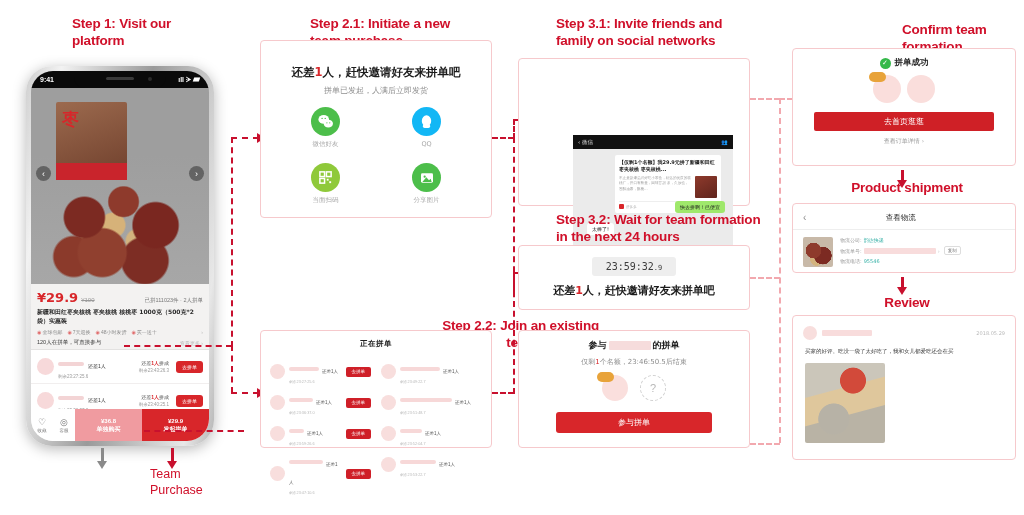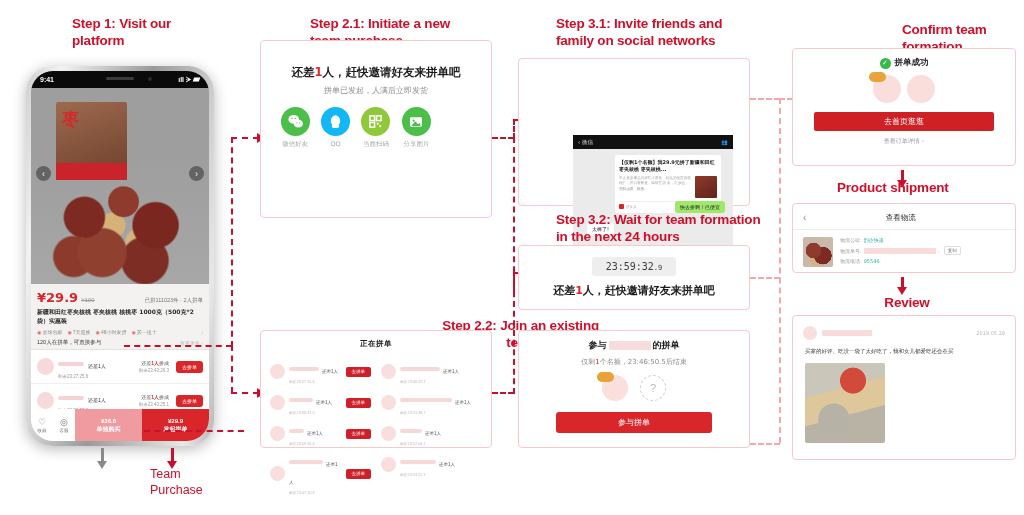--- a/index.html
+++ b/index.html
@@ -185,21 +185,21 @@
   }
   .bb-solo { background: #f09ba0; }
   .bb-team { background: #d8262a; }
 
   
   .share-title { text-align: center; font-size: 11.5px; font-weight: bold; color: #1c1c1c;
     font-family: "DejaVu Sans", sans-serif; }
   .share-title em { color: #d8262a; font-style: normal; }
   .share-sub { text-align: center; font-size: 8px; color: #8f8f8f; margin-top: 5px;
     font-family: "DejaVu Sans", sans-serif; }
-  .icon-grid { display: grid; grid-template-columns: repeat(5,1fr); row-gap: 2px; margin-top: 11px; padding: 0 14px;}
+  .icon-grid { display: grid; grid-template-columns: repeat(2,1fr); row-gap: 14px; margin-top: 11px; padding: 0 14px;}
   .ic-cell { display: flex; flex-direction: column; align-items: center; gap: 4px; }
   .ic-circle {
     width: 29px; height: 29px; border-radius: 50%;
     display: flex; align-items: center; justify-content: center;
     color: #fff; font-size: 15px;
   }
   .ic-label { font-size: 6.5px; color: #a8a8a8; font-family: "DejaVu Sans", sans-serif; }
 
   
   .chat {
@@ -649,21 +649,21 @@
           </div>
         <div class="ok-av"></div>
       </div>
       <div class="ok-btn">去首页逛逛</div>
       <div class="ok-link">查看订单详情 ›</div>
     </div>
   </div>
 
   <div class="line-v" style="left:901px; top:170px; height:12px;"></div>
   <div class="arrow-d" style="left:897px; top:180px;"></div>
-  <div class="step-label" style="left:837px; top:180px; width:140px; text-align:left;">Product shipment</div>
+  <div class="step-label" style="left:837px; top:180px; width:140px; text-align:center;">Product shipment</div>
 
   <div class="panel" style="left:792px; top:203px; width:224px; height:70px;">
     <div style="padding:8px 0 0;">
       <div class="ship-hd">
         <span class="bk">‹</span>
         <span class="tt">查看物流</span>
       </div>
       <div class="ship-bd">
         <div class="ship-img"></div>
         <div style="flex:1;">

